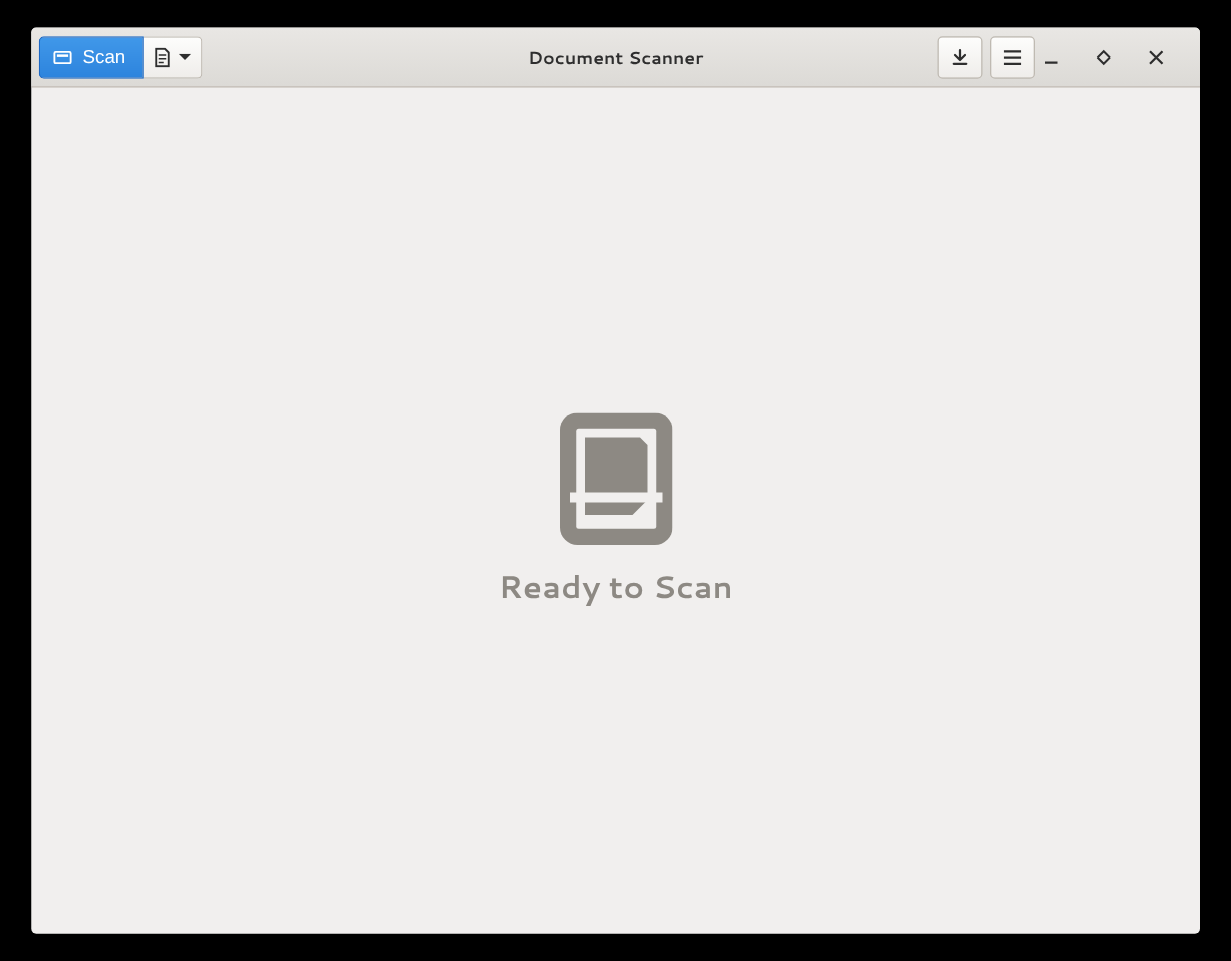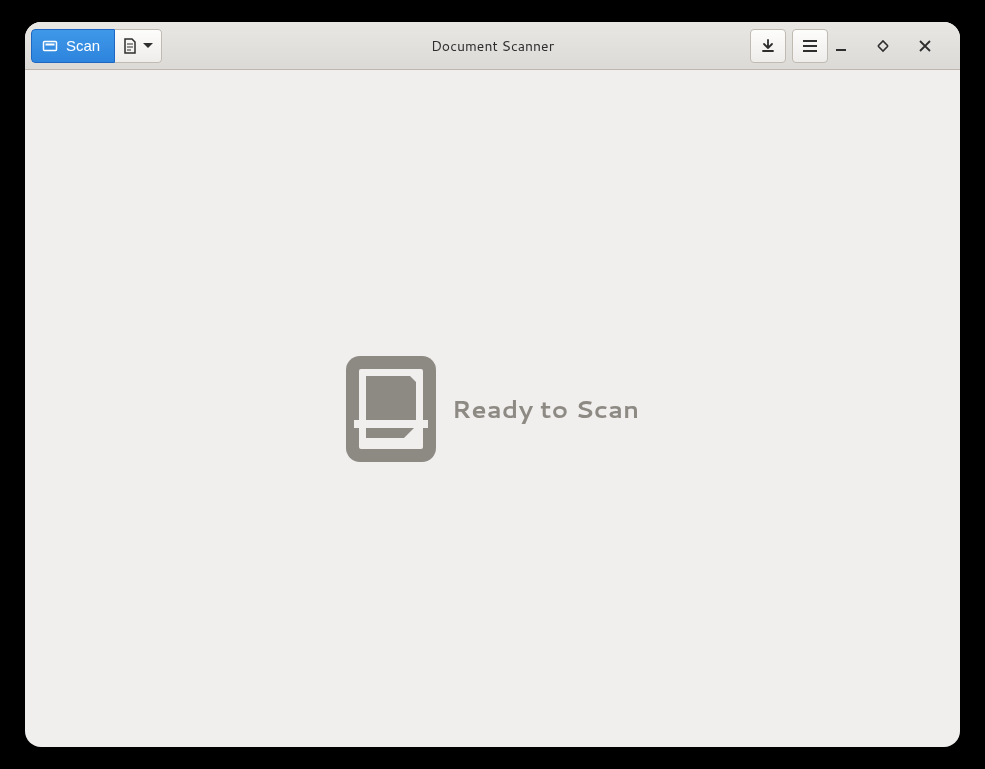--- a/index.html
+++ b/index.html
@@ -10,41 +10,41 @@
       height: 769px;
       overflow: hidden;
       display: flex;
       align-items: center;
       justify-content: center;
     }
     .window {
       width: 935px;
       height: 725px;
       background: #f1efee;
-      border-radius: 16px;
+      border-radius: 4px;
       overflow: hidden;
       display: flex;
       flex-direction: column;
       box-shadow: 0 2px 8px rgba(0,0,0,0.3);
     }
     .headerbar {
       height: 48px;
       background: linear-gradient(to bottom, #e9e7e4, #dcdad6);
       border-bottom: 1px solid #bdb7ae;
       display: flex;
       align-items: center;
       padding: 0 6px;
       position: relative;
     }
     .hb-left { display: flex; align-items: center; gap: 0; }
     .hb-title {
       position: absolute;
       left: 0; right: 0;
       text-align: center;
-      font-weight: 400;
+      font-weight: 700;
       color: #2e2e2e;
       font-size: 14px;
       pointer-events: none;
     }
     .hb-right { margin-left: auto; display: flex; align-items: center; gap: 6px; }
     .btn {
       border: 1px solid #bfbab2;
       background: linear-gradient(to bottom, #fdfdfc, #efedea);
       border-radius: 4px;
       height: 34px;
@@ -66,21 +66,21 @@
       gap: 8px;
       font-size: 15px;
       font-weight: 400;
     }
     .options-btn { padding: 0 8px; gap: 6px; }
     .icon-btn { width: 36px; }
     .window-ctrl { width: 36px; border: none; background: transparent; }
     .content {
       flex: 1;
       display: flex;
-      flex-direction: row;
+      flex-direction: column;
       align-items: center;
       justify-content: center;
       gap: 16px;
     }
     .status-title {
       font-size: 25px;
       font-weight: 700;
       color: #8d8983;
     }
     .scanner-select {

